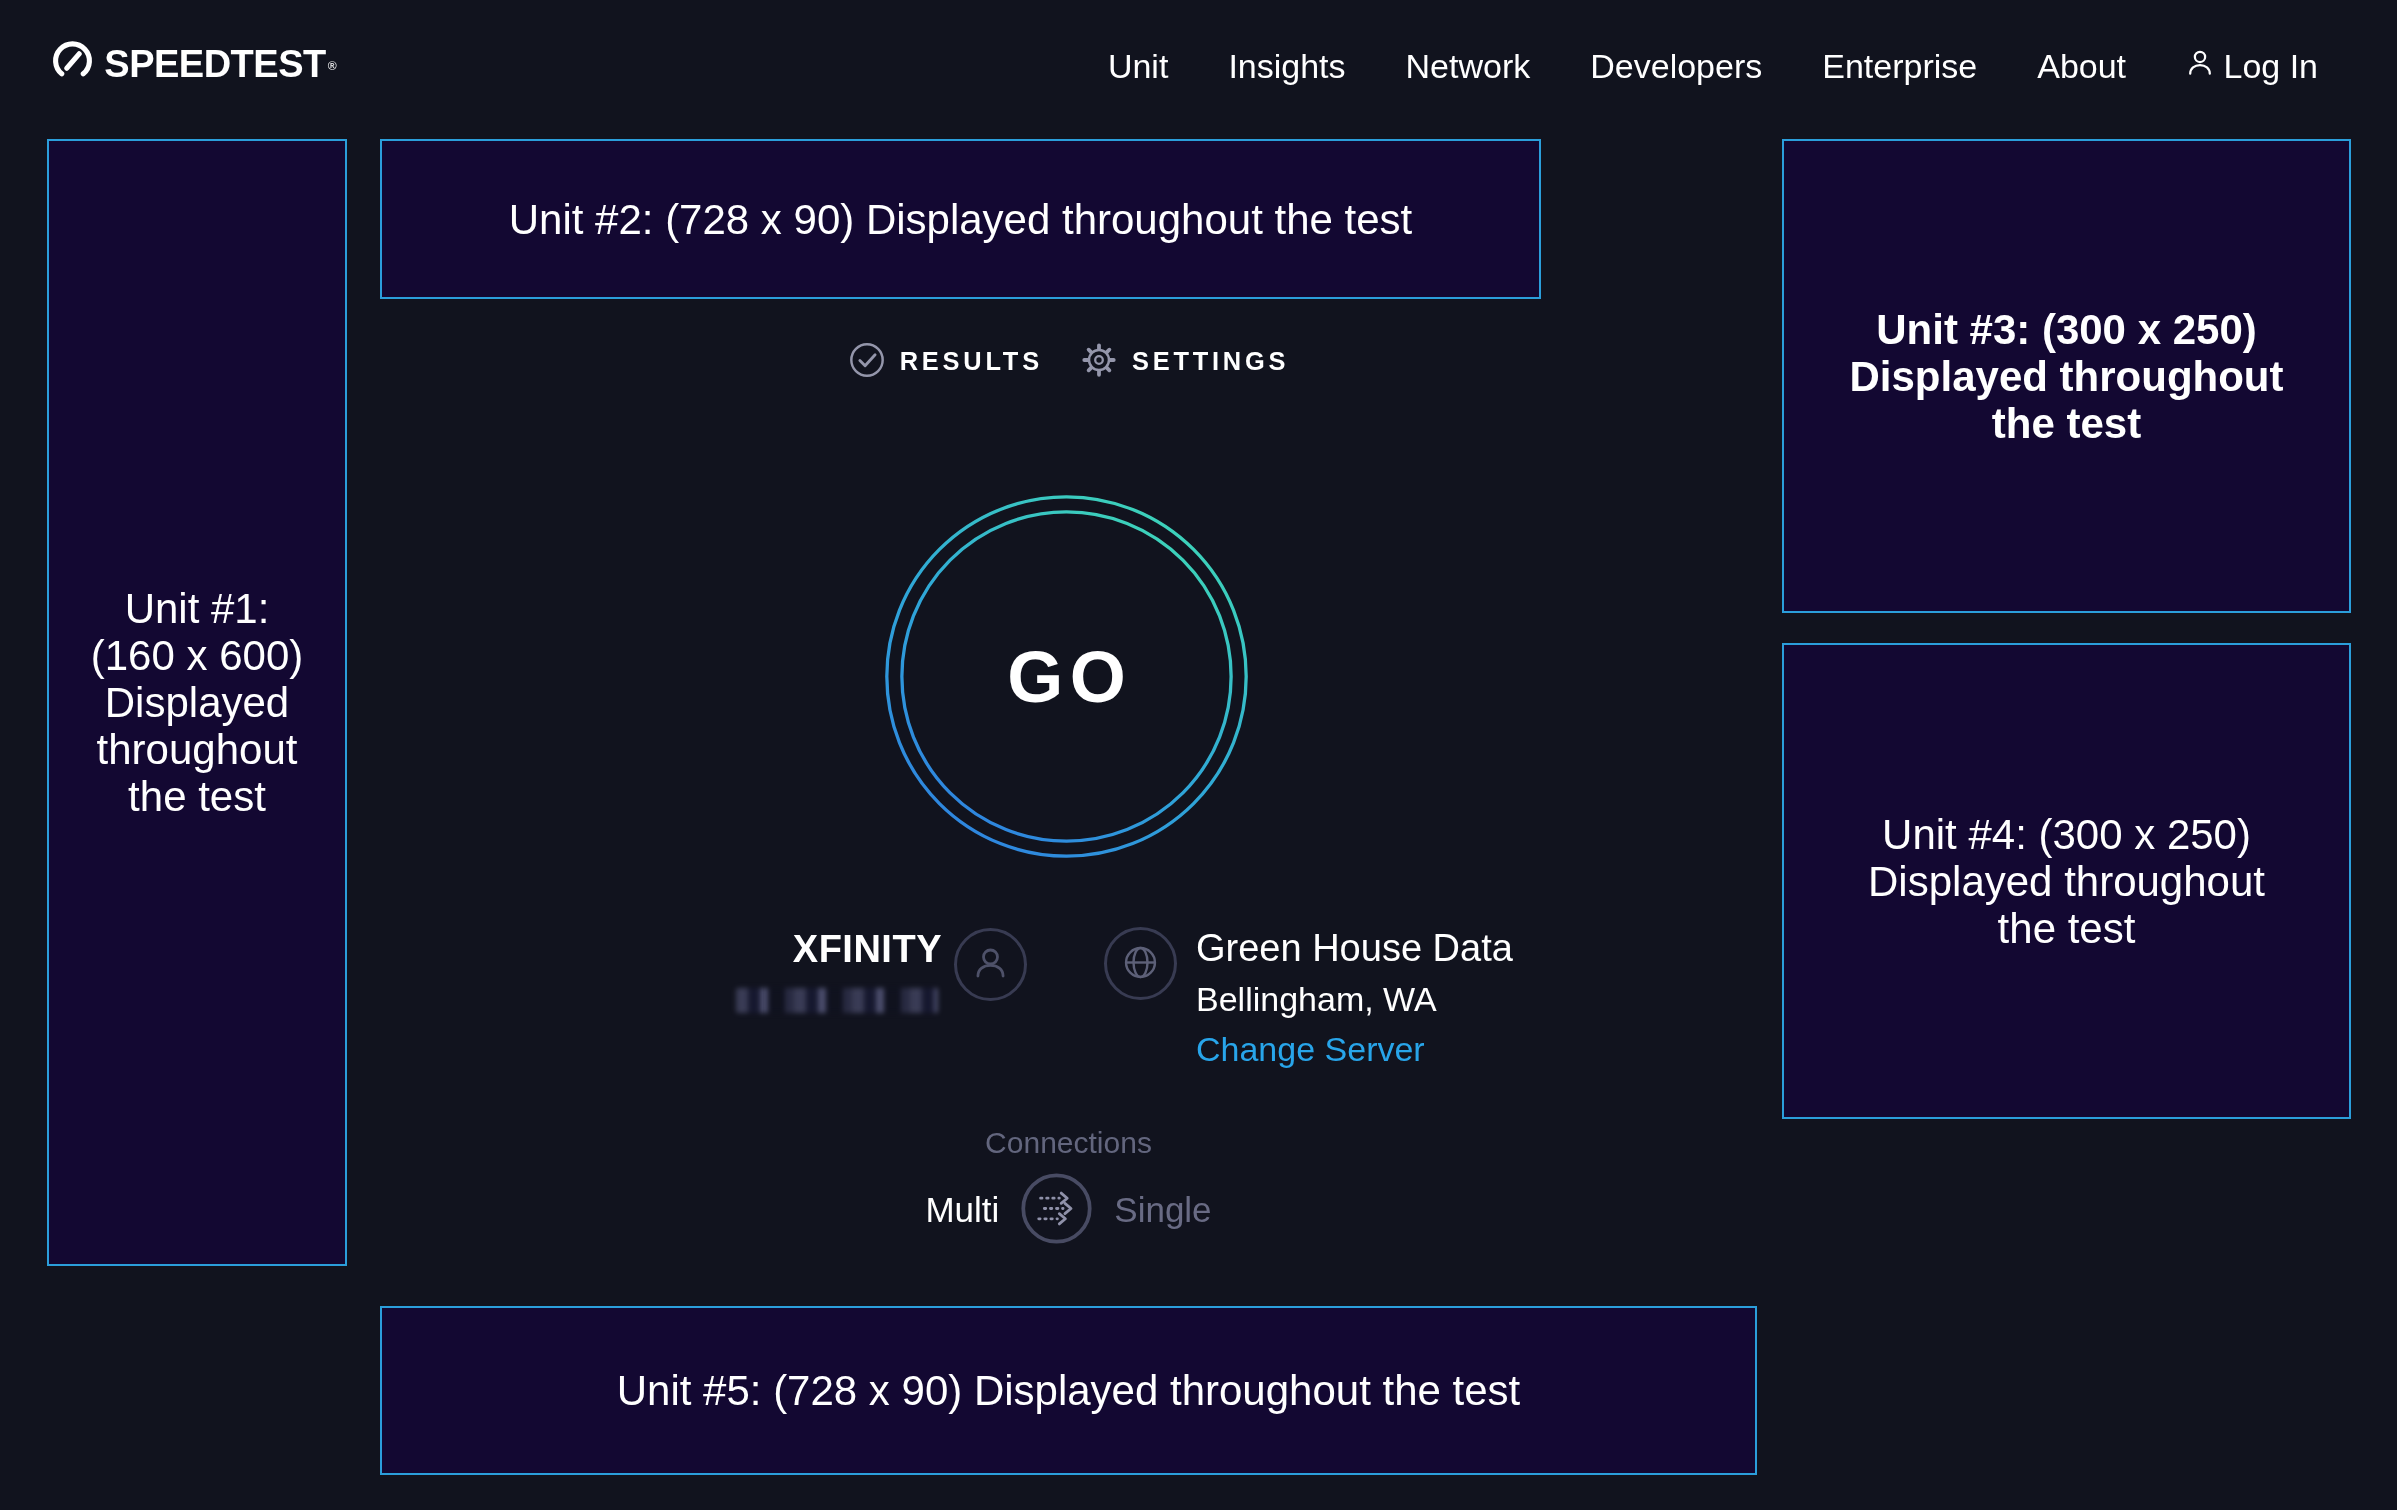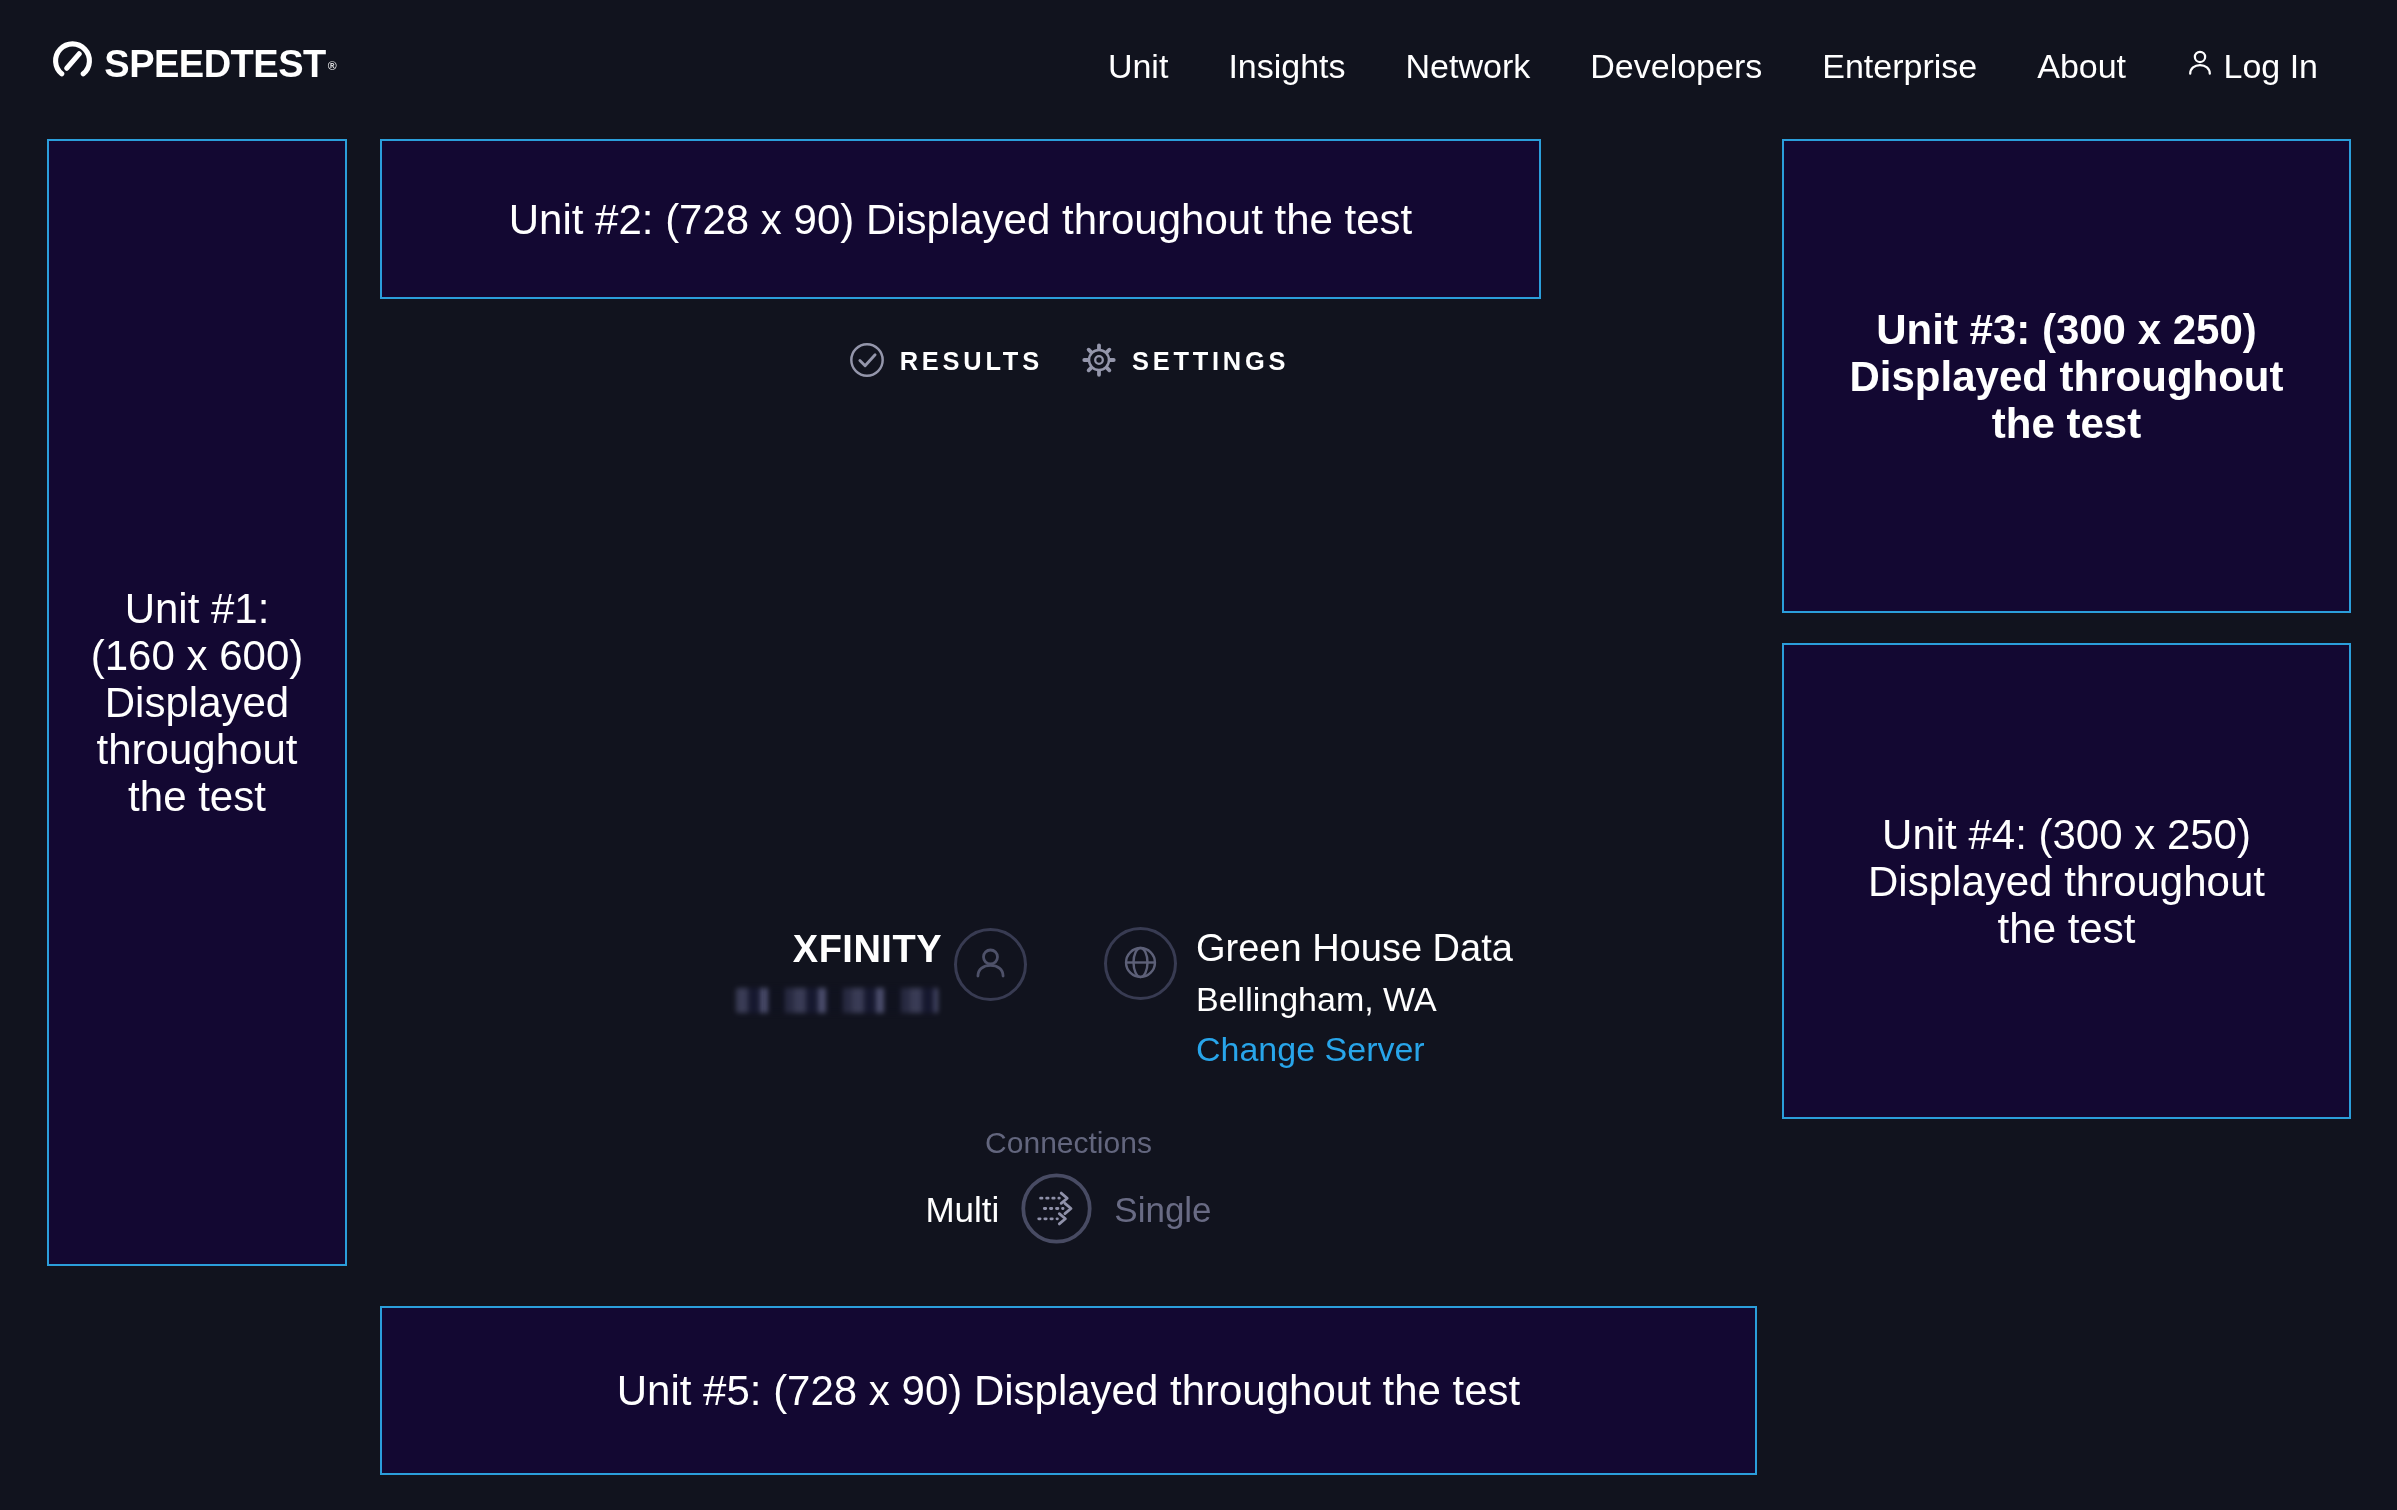--- a/index.html
+++ b/index.html
@@ -153,20 +153,34 @@
               <path d="M11.9 11.9 L9.1 9.1"></path>
             <path d="M20 8.5 L20 4.5"></path>
               <path d="M28.1 11.9 L30.9 9.1"></path>
           </g>
         </svg>
       </span>
       <span class="tab-label">SETTINGS</span>
     </span>
   </div>
 
+  <div class="go-wrap">
+    <svg width="365" height="365" viewBox="0 0 388 388" fill="none">
+      <defs>
+        <linearGradient id="goGrad" x1="85%" y1="0%" x2="15%" y2="100%">
+          <stop offset="0%" stop-color="#3fd9b5"></stop>
+          <stop offset="55%" stop-color="#2fa6d8"></stop>
+          <stop offset="100%" stop-color="#2e7fe0"></stop>
+        </linearGradient>
+      </defs>
+      <circle cx="194" cy="194" r="191" stroke="url(#goGrad)" stroke-width="3.5"></circle>
+      <circle cx="194" cy="194" r="175" stroke="url(#goGrad)" stroke-width="3.5"></circle>
+    </svg>
+    <span class="go-label">GO</span>
+  </div>
 
   <div class="isp-name">XFINITY</div>
   <div class="ip-blur"></div>
 
   <div class="badge" id="user-badge">
     <span>
       <svg width="41" height="41" viewBox="0 0 44 44" fill="none" stroke="#4e5169" stroke-width="3" stroke-linecap="round">
         <circle cx="22" cy="15" r="7.5"></circle>
         <path d="M8.5 35.5 c0-7.5 6-11.5 13.5-11.5 s13.5 4 13.5 11.5"></path>
       </svg>

